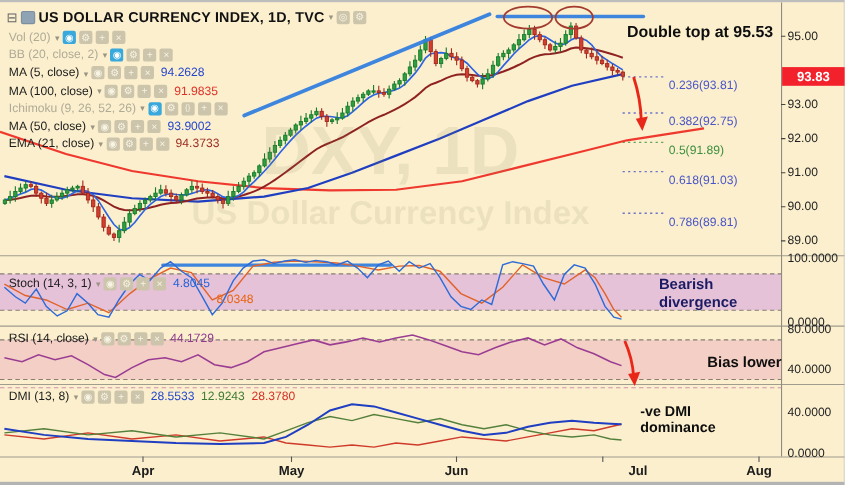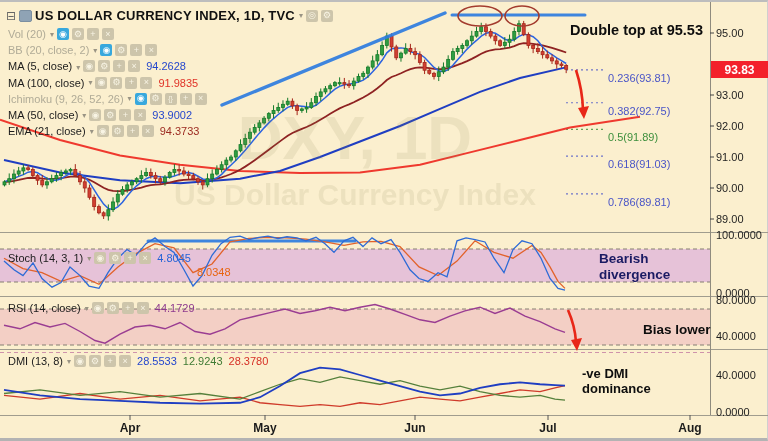--- a/index.html
+++ b/index.html
@@ -459,16 +459,16 @@
       <div class="scale-lbl" style="top:367px;pointer-events:auto;">40.0000</div>
       <div class="scale-lbl" style="top:404px;pointer-events:auto;">0.0000</div>
       <div class="fib-lbl" style="left:608px; top:69.88999999999993px; color:#4a55c7;pointer-events:auto;">0.236(93.81)</div>
       <div class="fib-lbl" style="left:608px; top:102.75px; color:#4a55c7;pointer-events:auto;">0.382(92.75)</div>
       <div class="fib-lbl" style="left:608px; top:129.40999999999997px; color:#3d8f3d;pointer-events:auto;">0.5(91.89)</div>
       <div class="fib-lbl" style="left:608px; top:156.06999999999996px; color:#4a55c7;pointer-events:auto;">0.618(91.03)</div>
       <div class="fib-lbl" style="left:608px; top:193.88999999999993px; color:#4a55c7;pointer-events:auto;">0.786(89.81)</div>
       <div class="month" style="left:130px;pointer-events:auto;">Apr</div>
       <div class="month" style="left:265px;pointer-events:auto;">May</div>
       <div class="month" style="left:415px;pointer-events:auto;">Jun</div>
-      <div class="month" style="left:548px;pointer-events:auto;">Jul</div>
+      <div class="month" style="left:580px;pointer-events:auto;">Jul</div>
       <div class="month" style="left:690px;pointer-events:auto;">Aug</div>
     </div>
 </div>
 
 </body></html>

